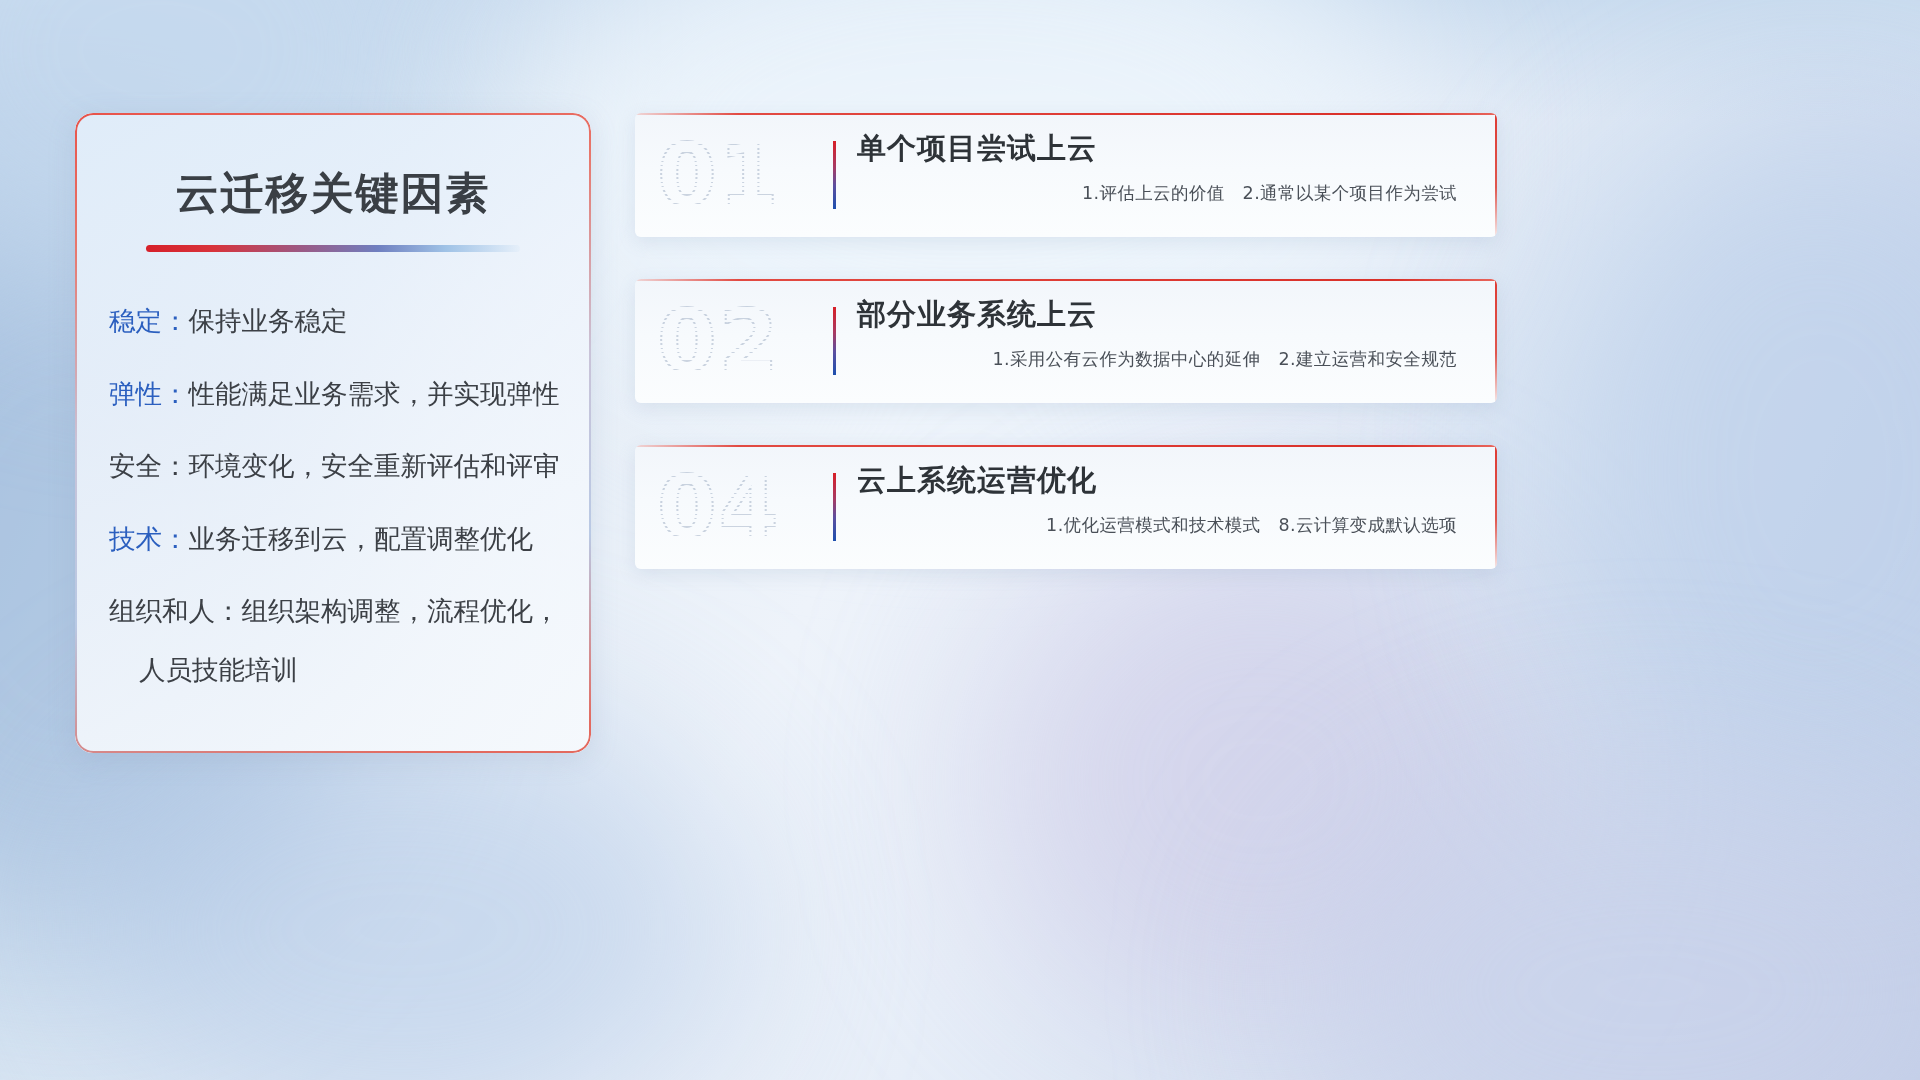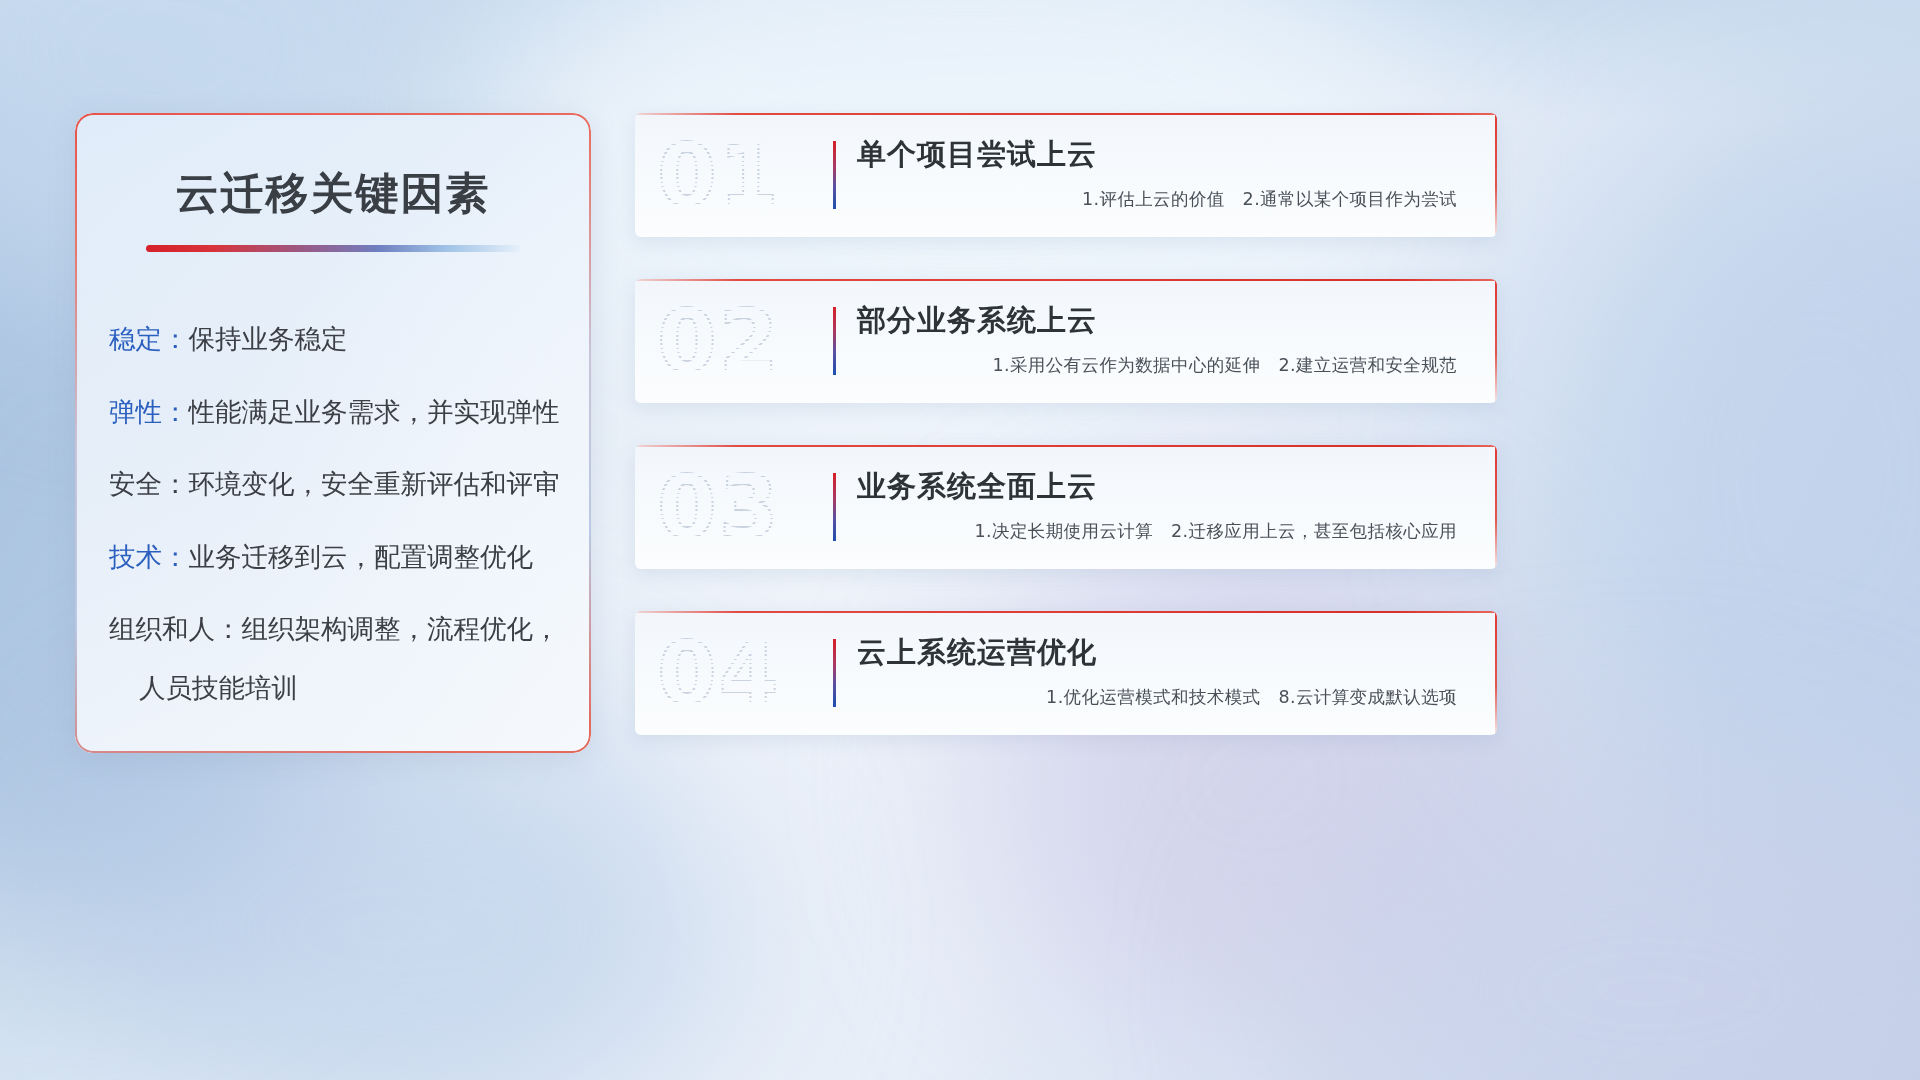--- a/index.html
+++ b/index.html
@@ -40,21 +40,21 @@
   .panel-inner{position:relative;z-index:2;padding:0;}
   #panel-title{
     margin:0;padding:52px 0 0 0;text-align:center;
     font-size:43px;font-weight:700;letter-spacing:2px;color:#3a3f45;
     font-family:"DejaVu Sans","Liberation Sans",sans-serif;
   }
   #title-underline{
     margin:22px auto 0 auto;width:374px;height:7px;border-radius:4px;
     background:linear-gradient(90deg,#d6202a 0%,#d8333b 18%,#9a5a86 42%,#6f7fc0 62%,#9fc2e6 80%,rgba(200,224,244,.15) 100%);
   }
-  #factor-list{margin:0;padding:74px 0 0 34px;list-style:none;}
+  #factor-list{margin:0;padding:56px 0 0 34px;list-style:none;}
   #factor-list li{
     font-size:26.5px;line-height:1.0;color:#3c4046;margin-bottom:46px;
     font-family:"DejaVu Sans","Liberation Sans",sans-serif;white-space:nowrap;
   }
   #factor-list li .lbl{color:#2b5fbf;}
   #factor-list li .lbl.dark{color:#3c4046;}
   #factor-list li .txt{color:#3c4046;}
   #factor-list li.cont{margin-top:-14px;margin-left:30px;}
   
   #cards{position:absolute;left:635px;top:113px;width:862px;}
@@ -80,21 +80,21 @@
     font-family:"DejaVu Sans","Liberation Sans",sans-serif;
     -webkit-mask-image:repeating-linear-gradient(180deg,#000 0px,#000 1.6px,transparent 1.6px,transparent 4.2px);
     mask-image:repeating-linear-gradient(180deg,#000 0px,#000 1.6px,transparent 1.6px,transparent 4.2px);
     opacity:.85;
     user-select:none;
   }
   .card-bar{
     position:absolute;left:198px;top:28px;width:2.6px;height:68px;
     background:linear-gradient(180deg,#d81f27 0%,#a83a62 38%,#5b4fa0 66%,#1d4fae 100%);
   }
-  .card-body{position:absolute;left:222px;top:22px;right:40px;}
+  .card-body{position:absolute;left:222px;top:16px;right:40px;}
   .card-title{
     font-size:29px;font-weight:700;color:#2e3338;letter-spacing:1px;
     font-family:"DejaVu Sans","Liberation Sans",sans-serif;margin:0;
   }
   .card-desc{
     margin:12px 0 0 0;font-size:17.5px;color:#4a5058;letter-spacing:.4px;
     font-family:"DejaVu Sans","Liberation Sans",sans-serif;white-space:nowrap;text-align:right;
   }
 </style>
 </head>
@@ -156,30 +156,20 @@
     <div class="card-num">
       <span>02</span>
     </div>
     <div class="card-bar"></div>
     <div class="card-body">
       <h2 class="card-title">部分业务系统上云</h2>
       <p class="card-desc">1.采用公有云作为数据中心的延伸　2.建立运营和安全规范</p>
     </div>
   </article>
 
-  <article class="card">
-    <div class="card-num">
-      <span>03</span>
-    </div>
-    <div class="card-bar"></div>
-    <div class="card-body">
-      <h2 class="card-title">业务系统全面上云</h2>
-      <p class="card-desc">1.决定长期使用云计算　2.迁移应用上云，甚至包括核心应用</p>
-    </div>
-  </article>
 
   <article class="card">
     <div class="card-num">
       <span>04</span>
     </div>
     <div class="card-bar"></div>
     <div class="card-body">
       <h2 class="card-title">云上系统运营优化</h2>
       <p class="card-desc">1.优化运营模式和技术模式　8.云计算变成默认选项</p>
     </div>

